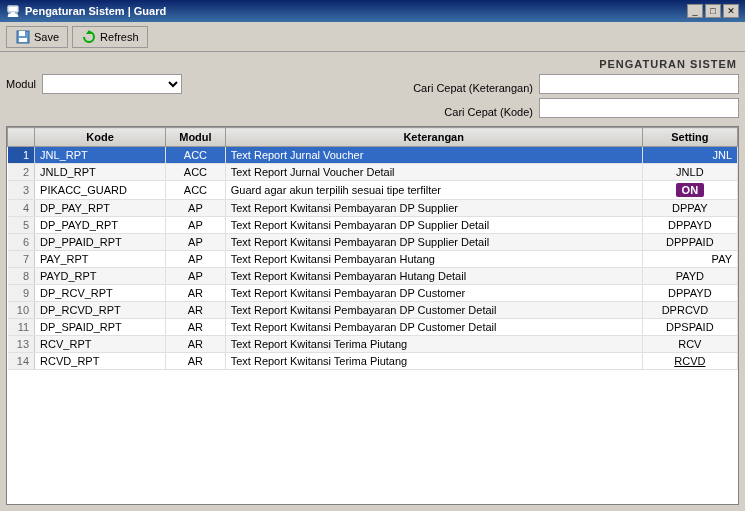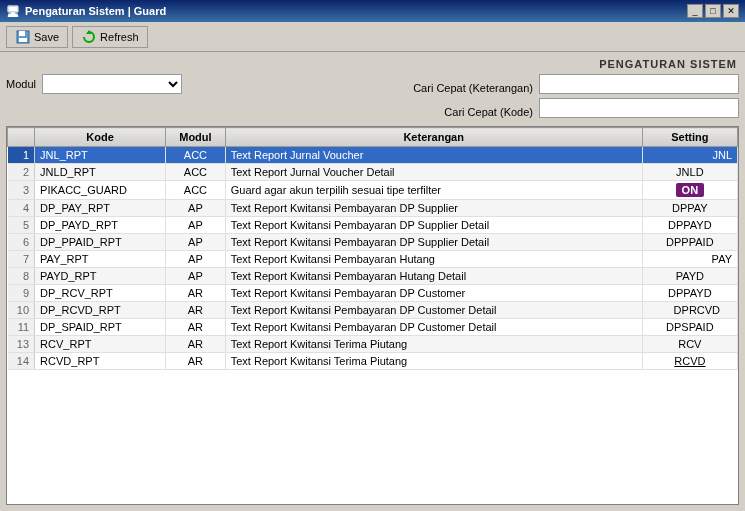--- a/index.html
+++ b/index.html
@@ -337,21 +337,21 @@
               <td>DP_RCV_RPT</td>
               <td style="text-align: center;">AR</td>
               <td>Text Report Kwitansi Pembayaran DP Customer</td>
               <td style="text-align: center;">DPPAYD</td>
             </tr>
             <tr>
               <td class="row-num">10</td>
               <td>DP_RCVD_RPT</td>
               <td style="text-align: center;">AR</td>
               <td>Text Report Kwitansi Pembayaran DP Customer Detail</td>
-              <td style="text-align: center; padding-left: 19px;">DPRCVD</td>
+              <td style=" padding-left: 19px;">DPRCVD</td>
             </tr>
             <tr>
               <td class="row-num">11</td>
               <td>DP_SPAID_RPT</td>
               <td style="text-align: center;">AR</td>
               <td>Text Report Kwitansi Pembayaran DP Customer Detail</td>
               <td style="text-align: center;">DPSPAID</td>
             </tr>
             <tr>
               <td class="row-num">13</td>

